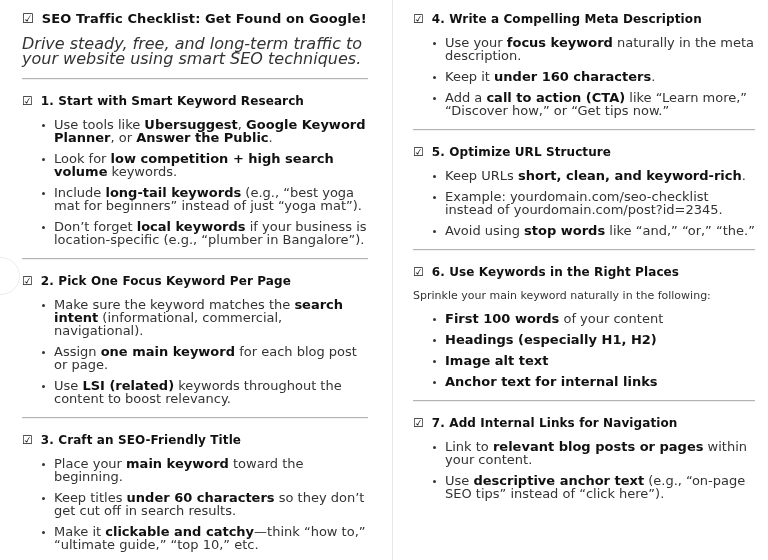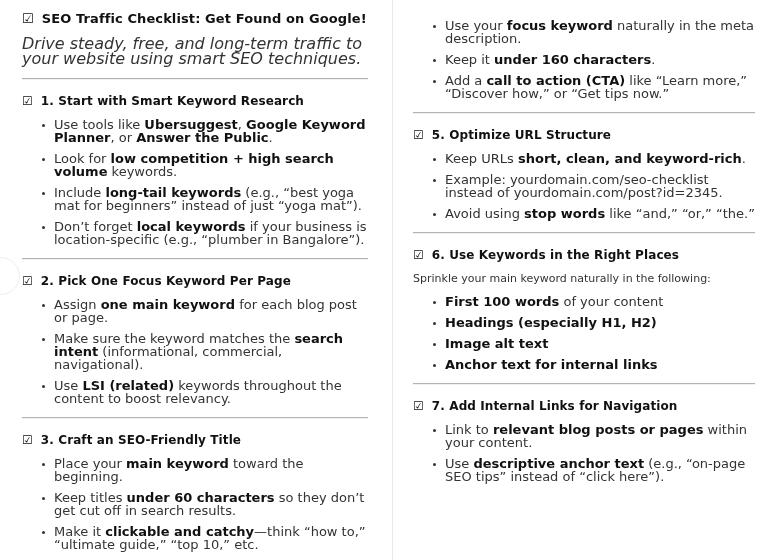--- a/index.html
+++ b/index.html
@@ -138,42 +138,43 @@
             <li>Use tools like <b>Ubersuggest</b>, <b>Google Keyword Planner</b>, or <b>Answer the Public</b>.</li>
             <li>Look for <b>low competition + high search volume</b> keywords.</li>
             <li>Include <b>long-tail keywords</b> (e.g., “best yoga mat for beginners” instead of just “yoga mat”).</li>
             <li>Don’t forget <b>local keywords</b> if your business is location-specific (e.g., “plumber in Bangalore”).</li>
           </ul>
           <hr class="rule">
         </section>
         <section class="section">
           <h2><span class="cb">☑</span><span>2. Pick One Focus Keyword Per Page</span></h2>
           <ul class="bullets">
+            <li>Make sure the keyword matches the <b>search intent</b> (informational, commercial, navigational).</li>
             <li>Assign <b>one main keyword</b> for each blog post or page.</li>
-            <li>Make sure the keyword matches the <b>search intent</b> (informational, commercial, navigational).</li>
             <li>Use <b>LSI (related)</b> keywords throughout the content to boost relevancy.</li>
           </ul>
           <hr class="rule">
         </section>
         <section class="section">
           <h2><span class="cb">☑</span><span>3. Craft an SEO-Friendly Title</span></h2>
           <ul class="bullets">
             <li>Place your <b>main keyword</b> toward the beginning.</li>
             <li>Keep titles <b>under 60 characters</b> so they don’t get cut off in search results.</li>
             <li>Make it <b>clickable and catchy</b>—think “how to,” “ultimate guide,” “top 10,” etc.</li>
           </ul>
         </section>
       </div>
   </div>
 
   <div class="col-divider"></div>
 
   <div class="col-right">
     <div>
         <section class="section">
+          <h2><span class="cb">☑</span><span>4. Write a Compelling Meta Description</span></h2>
           <ul class="bullets">
             <li>Use your <b>focus keyword</b> naturally in the meta description.</li>
             <li>Keep it <b>under 160 characters</b>.</li>
             <li>Add a <b>call to action (CTA)</b> like “Learn more,” “Discover how,” or “Get tips now.”</li>
           </ul>
           <hr class="rule">
         </section>
         <section class="section">
           <h2><span class="cb">☑</span><span>5. Optimize URL Structure</span></h2>
           <ul class="bullets">

